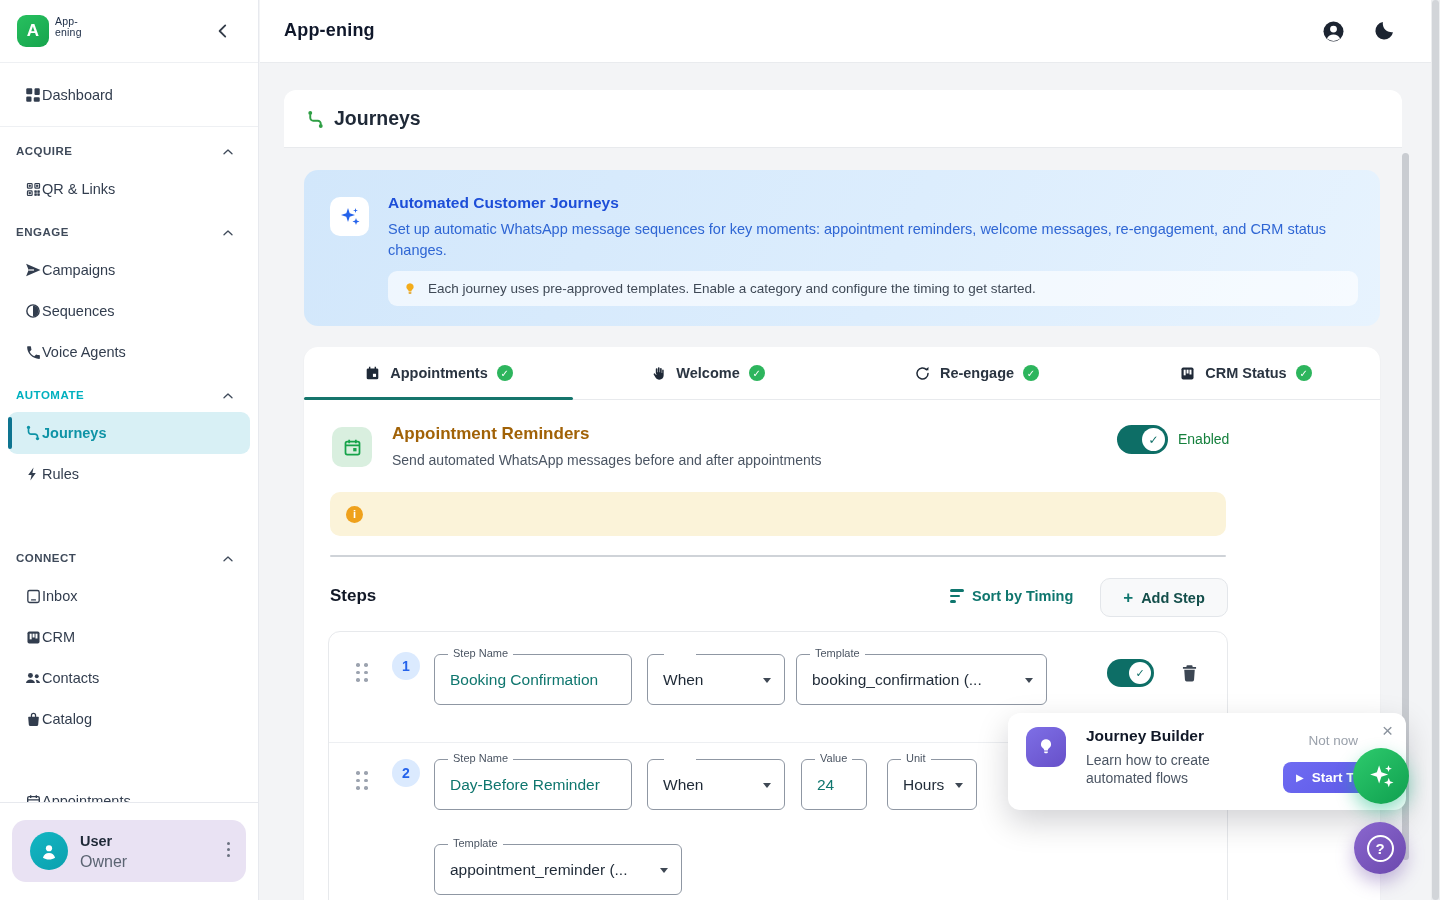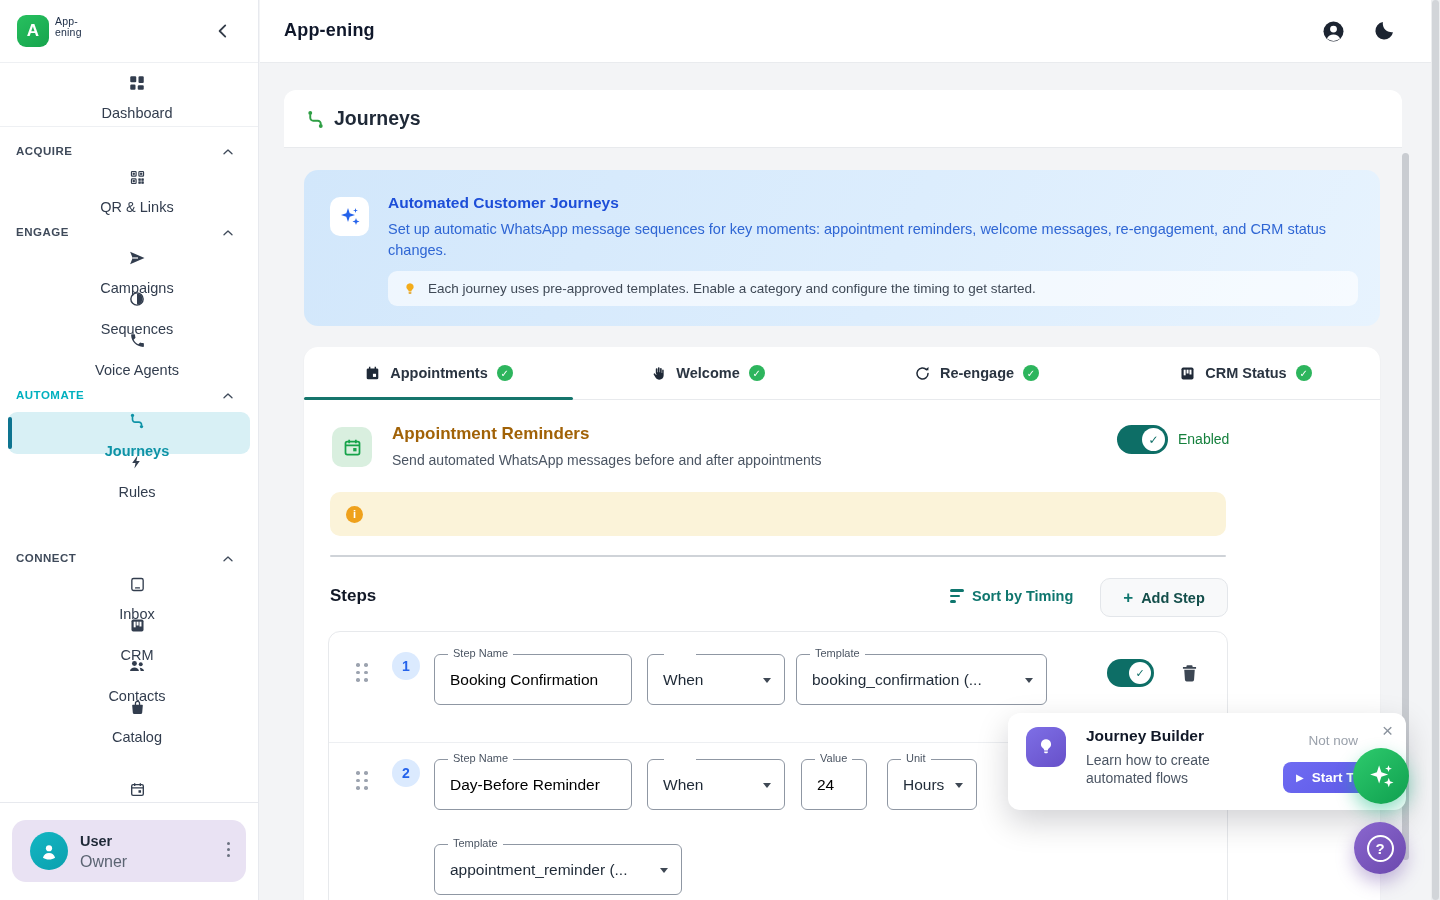--- a/index.html
+++ b/index.html
@@ -12,22 +12,22 @@
   .logo-row { position:absolute; left:0; top:0; width:100%; height:63px; border-bottom:1px solid #eef0f3; }
   .logo-tile { position:absolute; left:17px; top:15px; width:32px; height:32px; border-radius:9px;
                background:linear-gradient(145deg,#27c05f,#16a44d); color:#fff; font-size:17px; font-weight:bold;
                display:flex; align-items:center; justify-content:center; }
   .logo-name { position:absolute; left:55px; top:16px; font-size:10.5px; line-height:11px; font-weight:normal; color:#203049; letter-spacing:.2px; }
   .collapse-btn { position:absolute; right:26px; top:22px; width:18px; height:18px; color:#333c49; cursor:pointer; }
   .side-divider { position:absolute; left:0; width:100%; height:1px; background:#eef0f3; }
   .section-label { position:absolute; left:16px; font-size:11.5px; font-weight:bold; letter-spacing:.5px; color:#3f4a5a; }
   .section-label.teal { color:#00b0bf; }
   .section-chev { position:absolute; right:24px; width:12px; height:12px; color:#3f4a5a; }
-  .sitem { position:absolute; left:8px; right:8px; height:42px; display:flex; align-items:center; gap:13px;
-           padding-left:16px; border-radius:9px; color:#323d4e; font-size:14.5px; cursor:pointer;flex-direction:column; }
+  .sitem { position:absolute; left:8px; right:8px; height:42px; display:flex; align-items:center; gap:0;
+           padding-left:16px; border-radius:9px; color:#323d4e; font-size:14.5px; cursor:pointer; }
   .sitem .icn { width:18px; height:18px; flex:0 0 18px; display:flex; align-items:center; justify-content:center; }
   .sitem.active { background:#d8f0f5; color:#0e93a6; font-weight:bold; }
   .sitem.active .bar { position:absolute; left:0; top:5px; bottom:5px; width:4px; border-radius:3px; background:#0e7490; }
   .side-footer { position:absolute; left:0; bottom:0; width:100%; height:98px; background:#fff; border-top:1px solid #e7e9ee; z-index:6; }
   .user-card { position:absolute; left:12px; right:12px; top:17px; height:62px; background:#e9e2f3; border-radius:14px; cursor:pointer; }
   .avatar { position:absolute; left:18px; top:12px; width:38px; height:38px; border-radius:50%;
             background:linear-gradient(145deg,#14b6c3,#0aa0ae); display:flex; align-items:center; justify-content:center; }
   .user-name { position:absolute; left:68px; top:13px; font-size:14.5px; font-weight:bold; color:#1f2937; }
   .user-role { position:absolute; left:68px; top:33px; font-size:16px; color:#5b6472; }
   .kebab { position:absolute; right:16px; top:22px; display:flex; flex-direction:column; gap:3px; cursor:pointer; }
@@ -109,21 +109,21 @@
   .drag { position:absolute; display:grid; grid-template-columns:4px 4px; gap:4px; cursor:grab; }
   .drag i { width:3.5px; height:3.5px; border-radius:50%; background:#9ca3af; }
   .step-badge { position:absolute; width:28px; height:28px; border-radius:50%; background:#dbeafe; color:#2563eb;
                 font-size:14px; font-weight:bold; display:flex; align-items:center; justify-content:center; }
 
   .ofield { position:absolute; height:51px; border:1.6px solid #8f97a3; border-radius:6px; background:#fff; }
   .ofield .flabel { position:absolute; top:-8px; left:13px; font-size:11px; color:#4b5563; background:#fff; padding:0 5px; }
   .ofield .fnotch { position:absolute; top:-2px; left:16px; width:32px; height:3px; background:#fff; }
   .ofield .fvalue { position:absolute; left:15px; top:50%; transform:translateY(-50%); font-size:15.5px; color:#1f2a37; white-space:nowrap; overflow:hidden; }
   .ofield input { position:absolute; left:15px; right:8px; top:0; height:100%; border:none; outline:none; background:transparent;
-                  font-family:inherit; font-size:15.5px; color:#000000; }
+                  font-family:inherit; font-size:15.5px; color:#0f766e; }
   .ofield.select { cursor:pointer; }
   .ofield.select .caret { position:absolute; right:13px; top:50%; margin-top:-2px; width:0; height:0;
                           border-left:4.5px solid transparent; border-right:4.5px solid transparent; border-top:5.5px solid #3f4854; }
   .ofield.select .fvalue { right:28px; }
 
   .step-toggle { position:absolute; width:47px; height:28px; }
   .step-toggle .knob { width:22px; height:22px; font-size:11px; }
   .trash-btn { position:absolute; width:21px; height:22px; color:#3c4653; cursor:pointer; }
 
   

